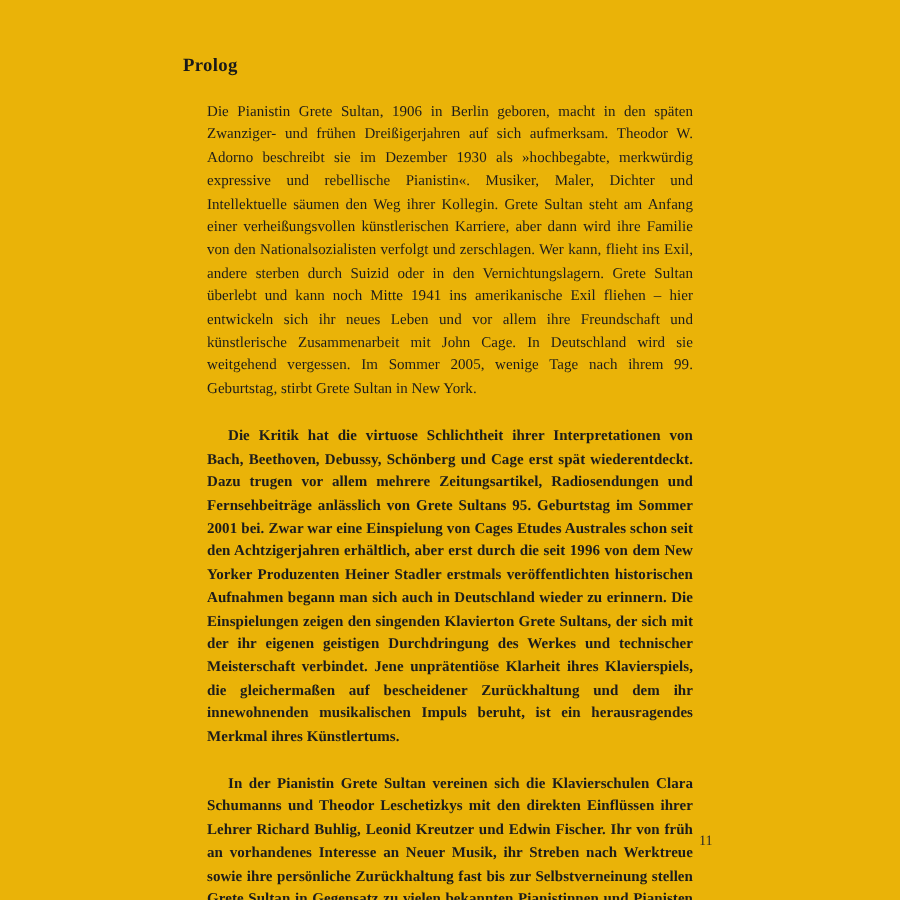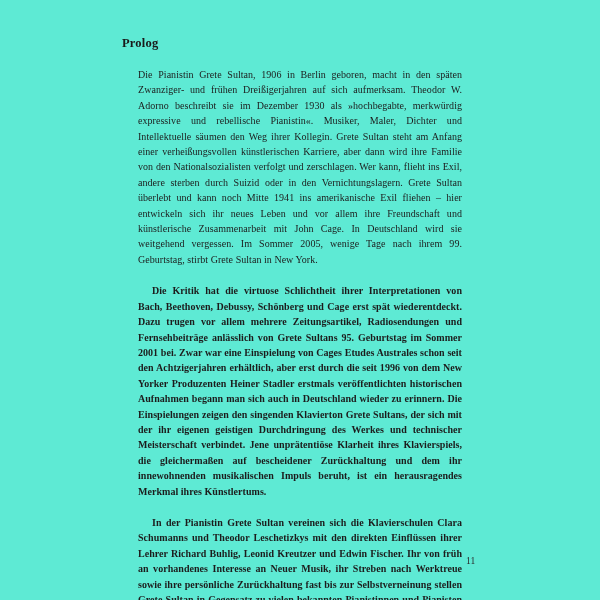--- a/index.html
+++ b/index.html
@@ -10,21 +10,21 @@
     width: 600px;
     height: 600px;
     background: #f3ede2;
     font-family: "Liberation Serif", serif;
     overflow: hidden;
   }
   .page {
     position: relative;
     width: 600px;
     height: 600px;
-    background: #5eead4;
+    background: #eab308;
     box-sizing: border-box;
   }
   .text-block {
     position: absolute;
     left: 122px;
     top: 36px;
     width: 356px;
   }
   .chapter-title {
     font-family: "Liberation Serif", serif;

